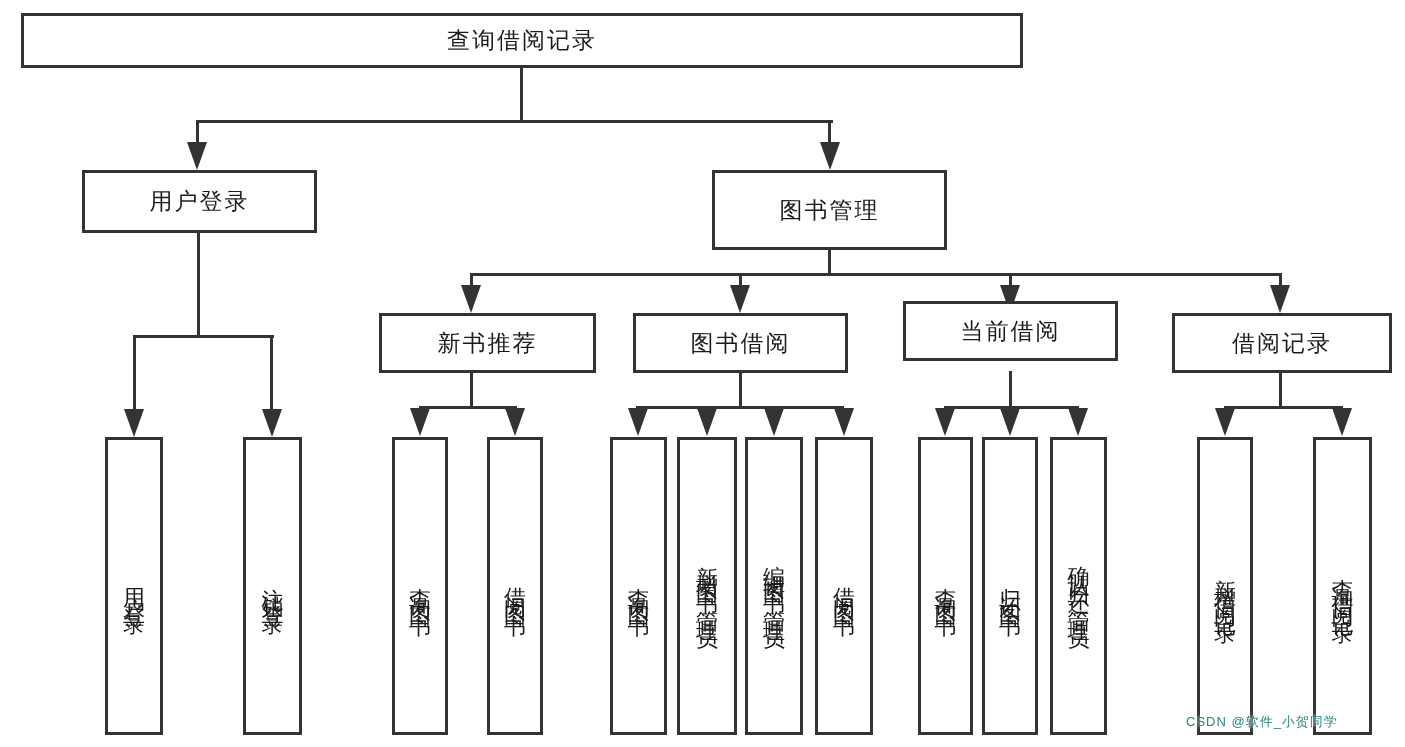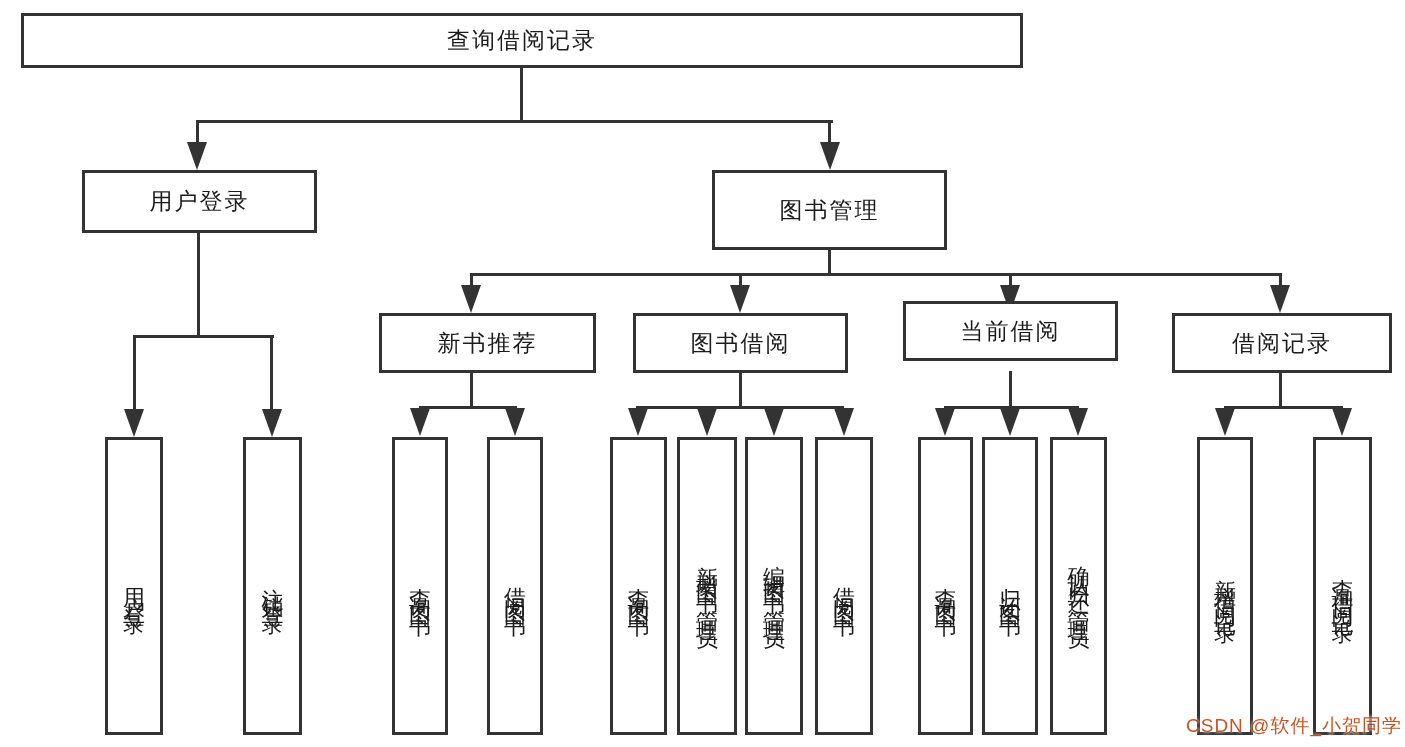--- a/index.html
+++ b/index.html
@@ -17,21 +17,21 @@
   }
   .hl,.vl{position:absolute;background:#333;z-index:1;}
   .hl{height:3px;}
   .vl{width:3px;}
   .ah{
     position:absolute;width:0;height:0;z-index:1;
     border-left:10px solid transparent;border-right:10px solid transparent;border-top:28px solid #333;
   }
   .watermark{
     position:absolute;left:1186px;top:713px;z-index:6;
-    font-size:19px;color:#c2410c;letter-spacing:1px;opacity:.9;
+    font-size:13px;color:#0f766e;letter-spacing:1px;opacity:.9;
     text-shadow:0 0 2px #fff,0 0 4px #fff;white-space:nowrap;
   }
   
   #n-root{left:21px;top:13px;width:1002px;height:55px;}
   #n-login{left:82px;top:170px;width:235px;height:63px;}
   #n-mgmt{left:712px;top:170px;width:235px;height:80px;}
   #n-nr{left:363px;top:313px;width:217px;height:60px;margin-left:16px;}
   #n-bb{left:633px;top:313px;width:215px;height:60px;}
   #n-cb{left:903px;top:301px;width:215px;height:60px;}
   #n-br{left:1172px;top:313px;width:220px;height:60px;}

